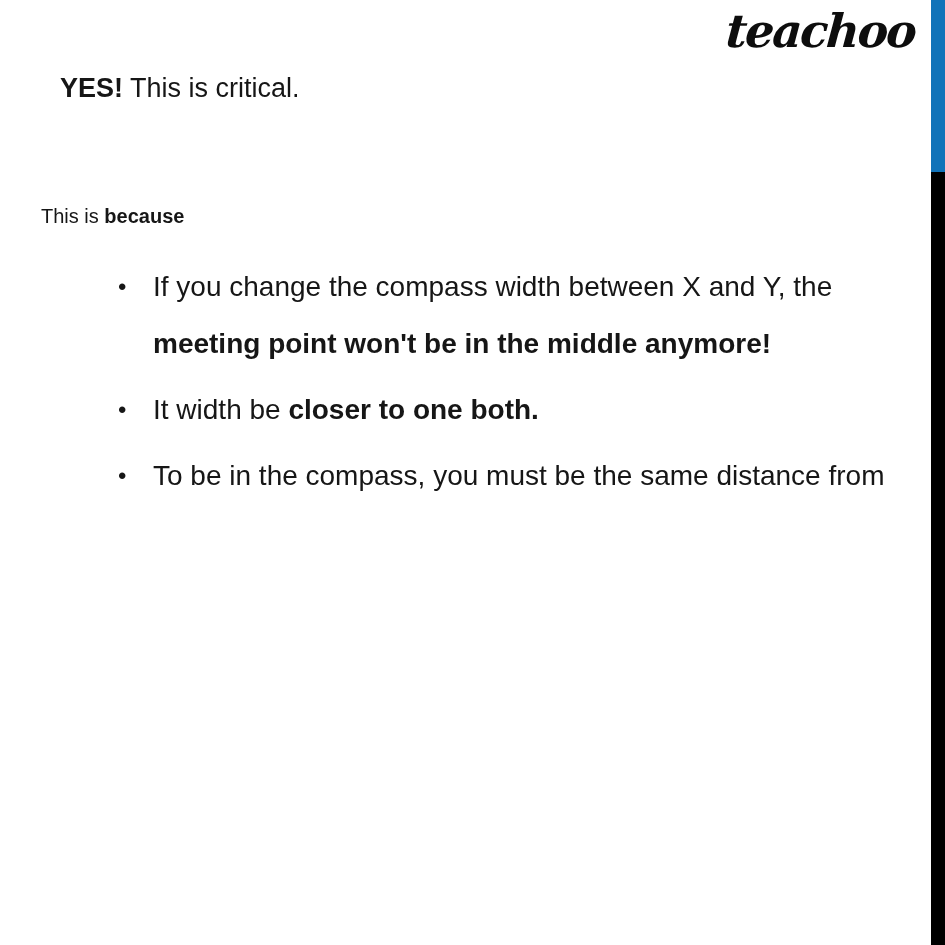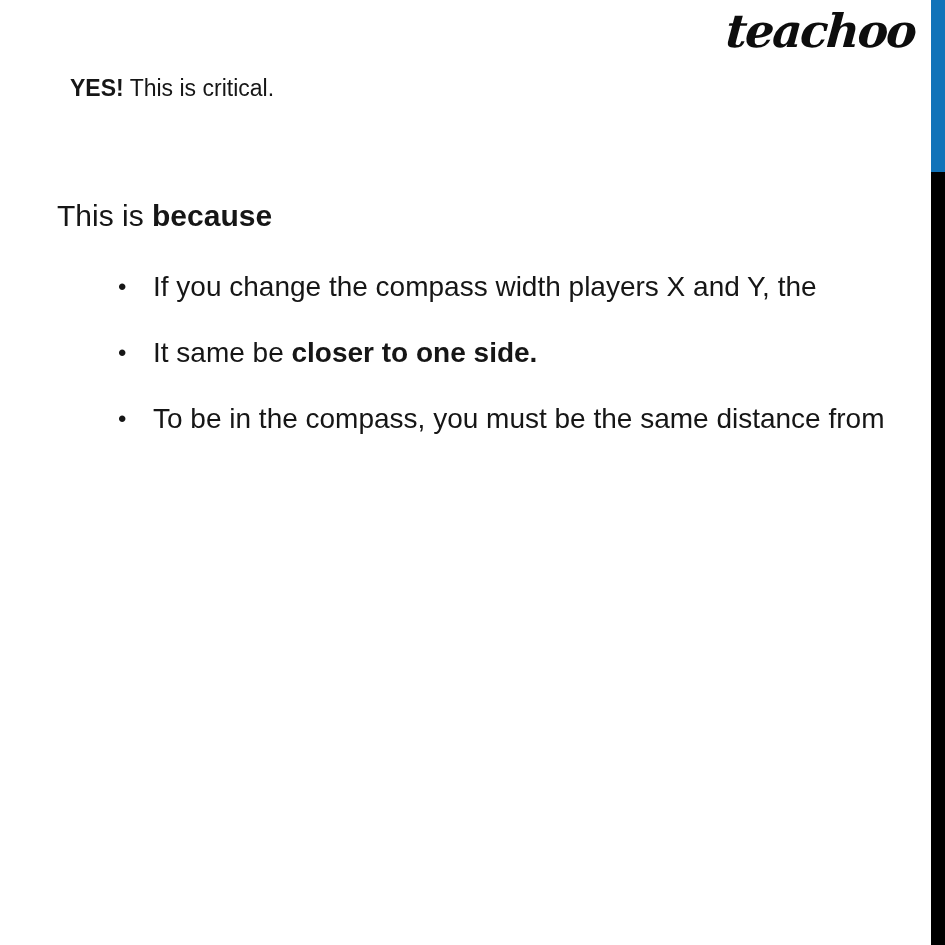--- a/index.html
+++ b/index.html
@@ -41,31 +41,31 @@
     font-family: "DejaVu Serif", serif;
     font-style: italic;
     font-weight: bold;
     font-size: 46px;
     letter-spacing: -2px;
     color: #0d0d0d;
     transform: skewX(-4deg);
   }
   .heading {
     position: absolute;
-    left: 70px;
+    left: 60px;
     top: 68px;
-    font-size: 23px;
+    font-size: 27px;
     line-height: 40px;
     white-space: nowrap;
   }
   .intro {
     position: absolute;
-    left: 57px;
+    left: 41px;
     top: 196px;
-    font-size: 30px;
+    font-size: 20px;
     line-height: 40px;
     white-space: nowrap;
   }
   b, strong { font-weight: bold; }
   .bullets {
     position: absolute;
     left: 118px;
     top: 258px;
   }
   .bullet {
@@ -97,28 +97,29 @@
 
   <div class="heading"><strong>YES!</strong><span> This is critical.</span></div>
 
   <div class="intro"><span>This is </span><strong>because</strong></div>
 
   <div class="bullets">
 
     <div class="bullet">
       <span class="bullet-marker">•</span>
       <div class="bullet-lines">
-        <div class="line"><span>If you change the compass width players X and Y, the</span></div>
+        <div class="line"><span>If you change the compass width between X and Y, the</span></div>
+        <div class="line"><strong>meeting point won't be in the middle anymore!</strong></div>
       </div>
     </div>
 
     <div class="bullet">
       <span class="bullet-marker">•</span>
       <div class="bullet-lines">
-        <div class="line"><span>It same be </span><strong>closer to one side.</strong></div>
+        <div class="line"><span>It width be </span><strong>closer to one both.</strong></div>
       </div>
     </div>
 
     <div class="bullet">
       <span class="bullet-marker">•</span>
       <div class="bullet-lines">
         <div class="line"><span>To be in the compass, you must be the same distance from</span></div>
       </div>
     </div>
 

